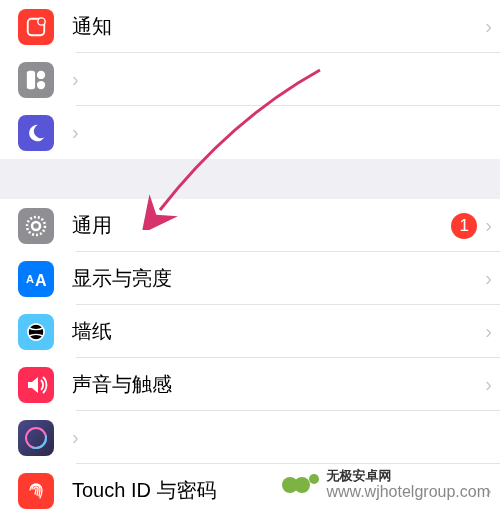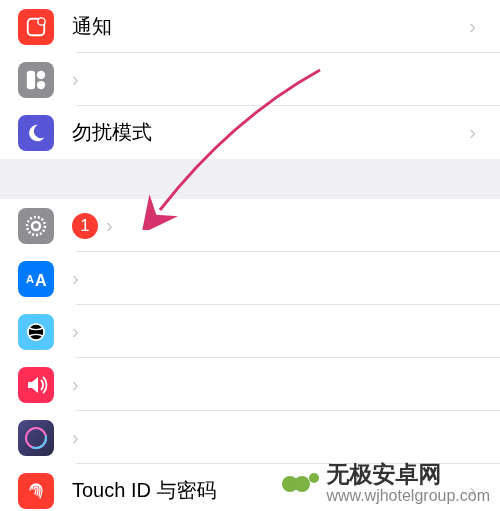--- a/index.html
+++ b/index.html
@@ -12,21 +12,21 @@
       position: relative;
     }
     .group {
       background: #fff;
     }
     .row {
       display: flex;
       align-items: center;
       height: 53px;
       padding-left: 18px;
-      padding-right: 24px;
+      padding-right: 8px;
       position: relative;
     }
     .row .sep {
       position: absolute;
       left: 76px;
       right: 0;
       bottom: 0;
       height: 1px;
       background: #e3e3e6;
     }
@@ -85,21 +85,21 @@
       width: 40px;
       height: 40px;
       margin-right: 6px;
     }
     .wm-text {
       display: flex;
       flex-direction: column;
       line-height: 1.1;
     }
     .wm-title {
-      font-size: 23px;
+      font-size: 13px;
       font-weight: 600;
       color: #333;
     }
     .wm-url {
       font-size: 16px;
       color: #888;
     }
   </style>
 </head>
 <body>
@@ -126,69 +126,72 @@
     </div>
     <span class="chevron">›</span>
     <div class="sep"></div>
   </div>
   <div class="row">
     <div class="icon-box" style="background:#5856d6">
       <svg width="22" height="22" viewBox="0 0 24 24">
           <path d="M14 3a9 9 0 1 0 7 14 7 7 0 0 1-7-14z" fill="#fff"></path>
         </svg>
     </div>
-    <span class="label">勿扰模式</span>
     <span class="chevron">›</span>
   </div>
 </div>
 
 <div class="gap"></div>
 
 <div class="group">
   <div class="row">
     <div class="icon-box" style="background:#8e8e93">
       <svg width="24" height="24" viewBox="0 0 24 24">
           <circle cx="12" cy="12" r="9" fill="none" stroke="#fff" stroke-width="2.5" stroke-dasharray="2 2"></circle>
           <circle cx="12" cy="12" r="4" fill="none" stroke="#fff" stroke-width="2.5"></circle>
         </svg>
     </div>
+    <span class="label">通用</span>
     <span class="badge">1</span>
     <span class="chevron">›</span>
     <div class="sep"></div>
   </div>
   <div class="row">
     <div class="icon-box" style="background:#007aff">
       <svg width="24" height="20" viewBox="0 0 24 20">
           <text x="2" y="14" font-size="11" fill="#fff" font-weight="600">A</text>
           <text x="11" y="17" font-size="16" fill="#fff" font-weight="600">A</text>
         </svg>
     </div>
+    <span class="label">显示与亮度</span>
     <span class="chevron">›</span>
     <div class="sep"></div>
   </div>
   <div class="row">
     <div class="icon-box" style="background:#54c7fc">
       <svg width="24" height="24" viewBox="0 0 24 24">
           <circle cx="12" cy="12" r="8" fill="none" stroke="#fff" stroke-width="1.5"></circle>
           <g stroke="#fff" stroke-width="1.5">
             <path d="M12 4a8 8 0 0 1 0 16M12 4a8 8 0 0 0 0 16"></path>
             <path d="M5 8c4 2 10 2 14 0M5 16c4-2 10-2 14 0"></path>
           </g>
         </svg>
     </div>
+    <span class="label">墙纸</span>
     <span class="chevron">›</span>
     <div class="sep"></div>
   </div>
   <div class="row">
     <div class="icon-box" style="background:#ff2d55">
       <svg width="24" height="24" viewBox="0 0 24 24">
           <path d="M4 9v6h4l6 5V4l-6 5H4z" fill="#fff"></path>
           <path d="M17 7a7 7 0 0 1 0 10M19 4a11 11 0 0 1 0 16" stroke="#fff" stroke-width="1.8" fill="none"></path>
         </svg>
     </div>
+    <span class="label">声音与触感</span>
     <span class="chevron">›</span>
     <div class="sep"></div>
   </div>
   <div class="row">
     <div class="icon-box" style="background:linear-gradient(135deg,#4a4a8a,#2a2a4a)">
       <svg width="26" height="26" viewBox="0 0 26 26">
           <circle cx="13" cy="13" r="10" fill="none" stroke="#ff6ec7" stroke-width="2"></circle>
           <circle cx="13" cy="13" r="10" fill="none" stroke="#5ac8fa" stroke-width="2" stroke-dasharray="20 40"></circle>
         </svg>
     </div>

